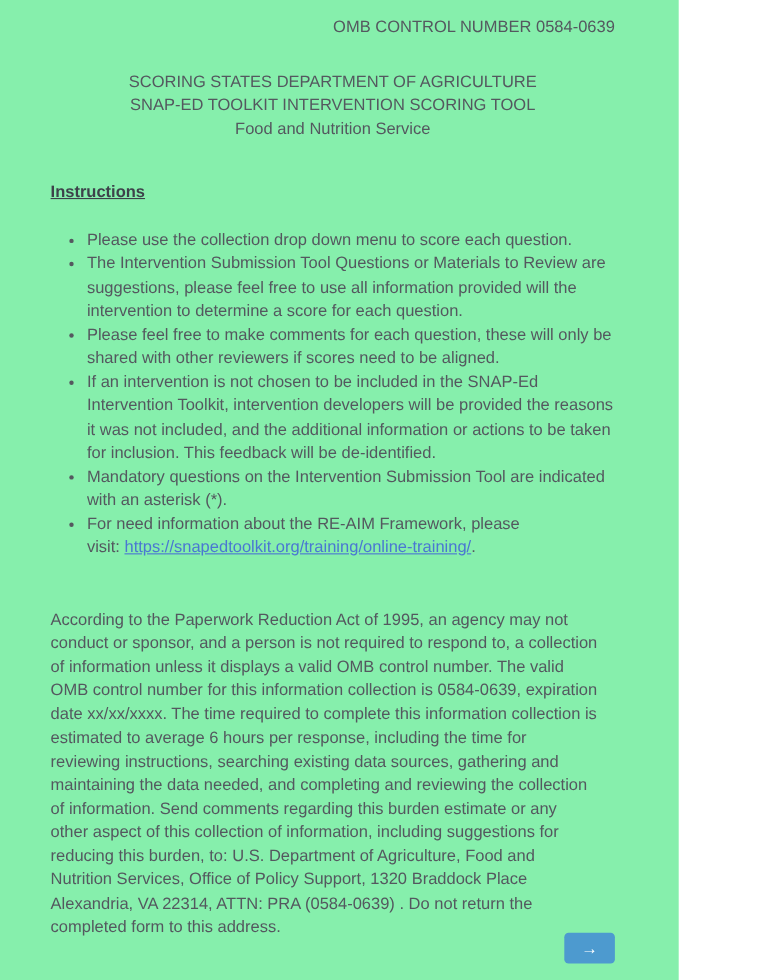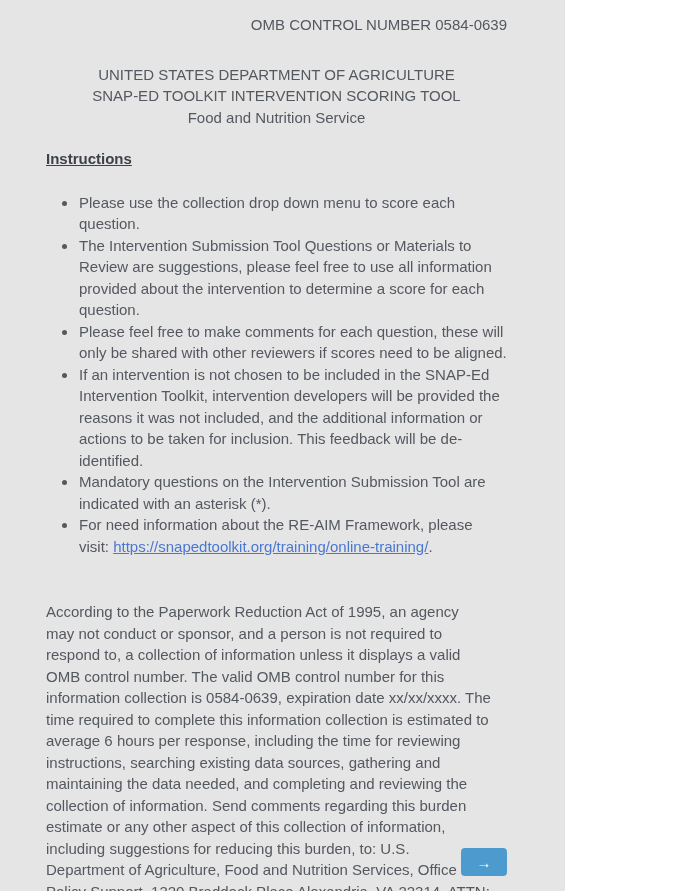--- a/index.html
+++ b/index.html
@@ -2,40 +2,40 @@
 <html><head>
 <meta charset="utf-8">
 <style>
   html, body {
     margin: 0;
     padding: 0;
     background: #ffffff;
   }
   .page {
     position: relative;
-    width: 565px;
+    width: 617px;
     height: 891px;
     box-sizing: border-box;
     padding: 14px 58px 15px 46px;
-    background: #e5e5e5;
+    background: #86efac;
     font-family: "Liberation Sans", sans-serif;
     font-size: 15px;
     line-height: 21.5px;
     color: #54585f;
     overflow: hidden;
   }
   .omb-block {
     text-align: right;
   }
   .title-block {
     text-align: center;
     margin-top: 28px;
   }
   .instructions-heading {
-    margin-top: 20px;
+    margin-top: 36px;
     font-weight: 700;
     text-decoration: underline;
     color: #3d424a;
   }
   .instructions-list {
     margin: 22px 0 0 0;
     padding-left: 32px;
     list-style: disc outside;
   }
   .instructions-list li {
@@ -74,30 +74,30 @@
 </head>
 <body>
 
 <div class="page">
 
   <div class="omb-block">
     <div>OMB CONTROL NUMBER 0584-0639</div>
   </div>
 
   <div class="title-block">
-    <div>UNITED STATES DEPARTMENT OF AGRICULTURE</div>
+    <div>SCORING STATES DEPARTMENT OF AGRICULTURE</div>
     <div>SNAP-ED TOOLKIT INTERVENTION SCORING TOOL</div>
     <div>Food and Nutrition Service</div>
   </div>
 
   <div class="instructions-heading">Instructions</div>
 
   <ul class="instructions-list">
     <li>Please use the collection drop down menu to score each question.</li>
-    <li>The Intervention Submission Tool Questions or Materials to Review are suggestions, please feel free to use all information provided about the intervention to determine a score for each question.</li>
+    <li>The Intervention Submission Tool Questions or Materials to Review are suggestions, please feel free to use all information provided will the intervention to determine a score for each question.</li>
     <li>Please feel free to make comments for each question, these will only be shared with other reviewers if scores need to be aligned.</li>
     <li>If an intervention is not chosen to be included in the SNAP-Ed Intervention Toolkit, intervention developers will be provided the reasons it was not included, and the additional information or actions to be taken for inclusion. This feedback will be de-identified.</li>
     <li>Mandatory questions on the Intervention Submission Tool are indicated with an asterisk (*).</li>
     <li><span>For need information about the RE-AIM Framework, please </span><span class="nowrap"><span>visit: </span><a href="#" class="training-link">https://snapedtoolkit.org/training/online-training/</a></span><span>.</span></li>
   </ul>
 
   <p class="pra">According to the Paperwork Reduction Act of 1995, an agency may not conduct or sponsor, and a person is not required to respond to, a collection of information unless it displays a valid OMB control number. The valid OMB control number for this information collection is 0584-0639, expiration date xx/xx/xxxx. The time required to complete this information collection is estimated to average 6 hours per response, including the time for reviewing instructions, searching existing data sources, gathering and maintaining the data needed, and completing and reviewing the collection of information. Send comments regarding this burden estimate or any other aspect of this collection of information, including suggestions for reducing this burden, to: U.S. Department of Agriculture, Food and Nutrition Services, Office of Policy Support, 1320 Braddock Place Alexandria, VA 22314, ATTN: PRA (0584-0639) . Do not return the completed form to this address.</p>
 
   <button class="next-btn">
     <span>→</span>

